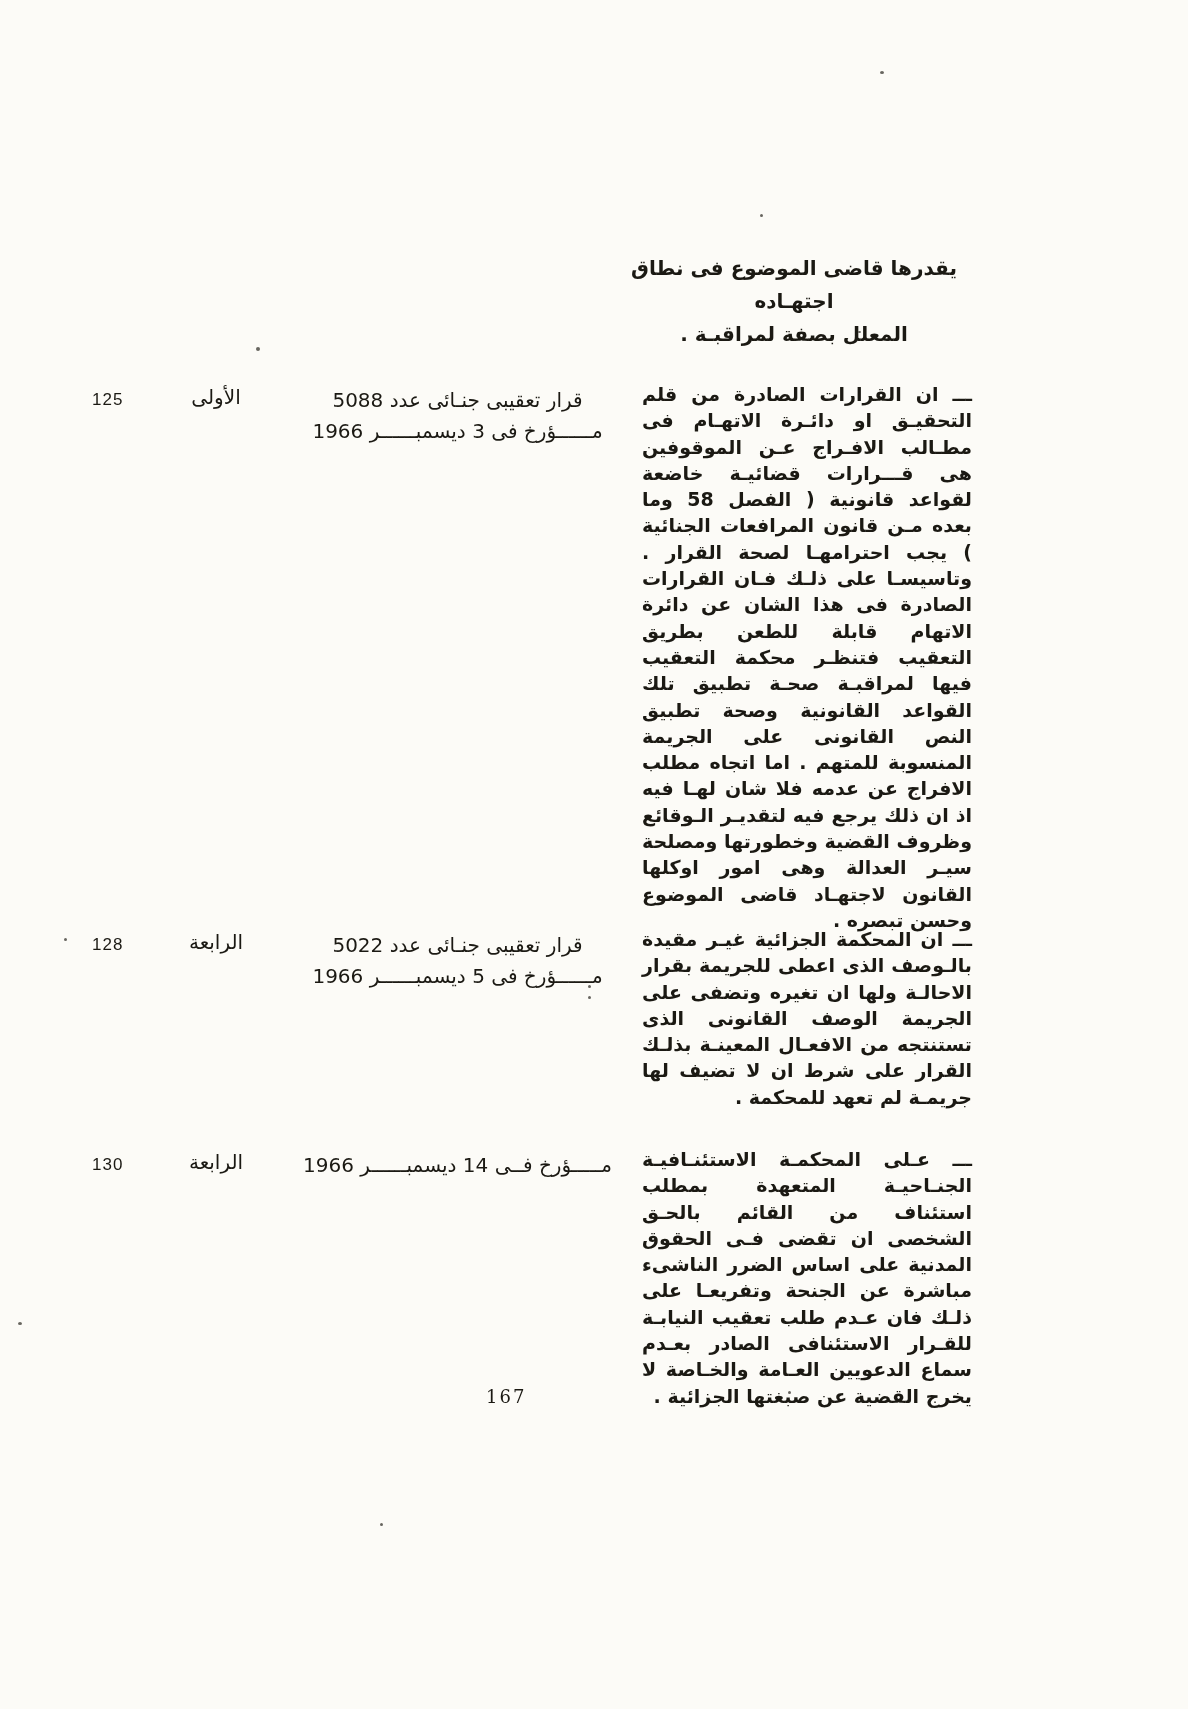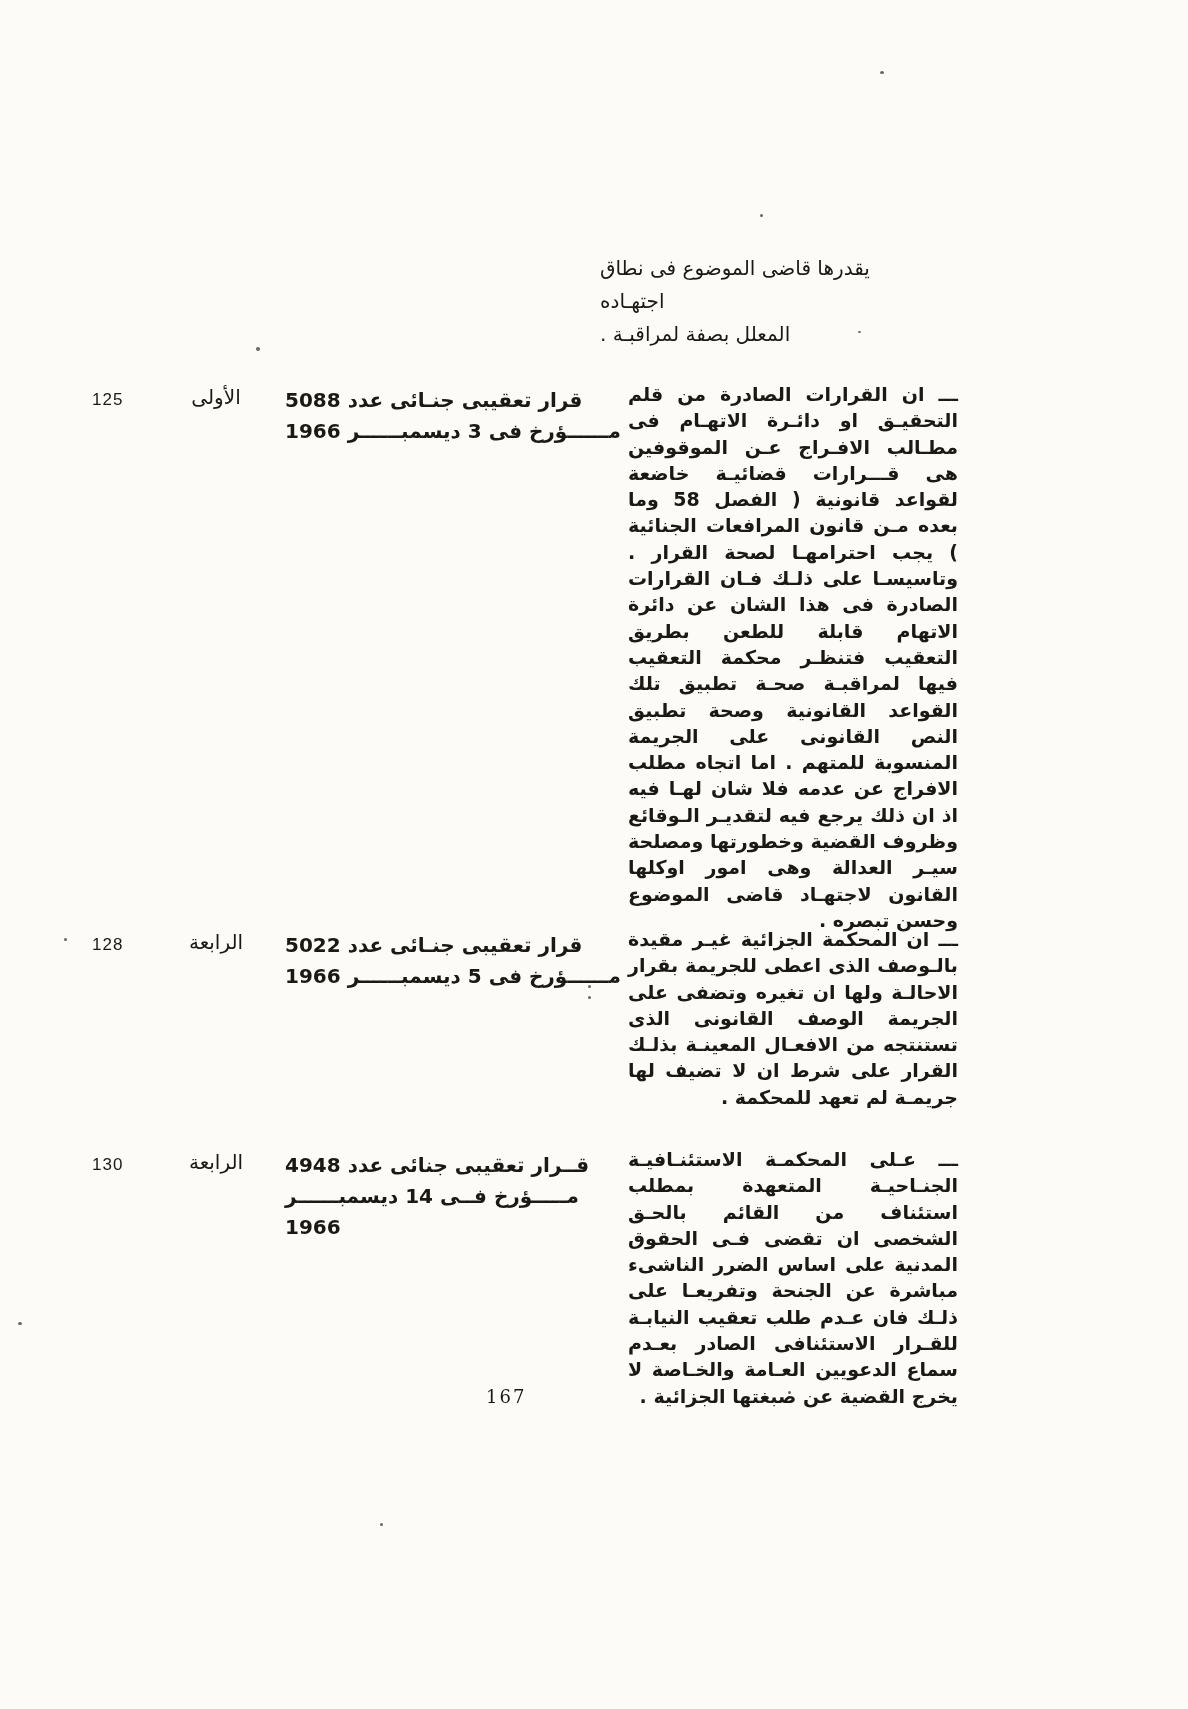--- a/index.html
+++ b/index.html
@@ -9,50 +9,50 @@
     width:1188px;
     height:1709px;
     background:#fcfbf7;
     color:#1b1913;
     font-family:"DejaVu Sans", sans-serif;
     overflow:hidden;
   }
   .intro {
     position:absolute;
     top:252px;
-    right:248px;
+    right:224px;
     width:340px;
     direction:rtl;
-    text-align:left;
+    text-align:center;
     font-size:20px;
-    font-weight:normal;
+    font-weight:bold;
     line-height:33px;
   }
   .entry { position:absolute; left:0; right:0; }
   .summary {
     position:absolute;
     top:0;
-    right:230px;
+    right:216px;
     width:330px;
     direction:rtl;
     text-align:justify;
     text-align-last:right;
     font-size:19px;
     font-weight:bold;
     line-height:26.3px;
   }
   .decision {
     position:absolute;
     top:4px;
     right:558px;
     width:345px;
     direction:rtl;
-    text-align:left;
+    text-align:center;
     font-size:20px;
-    font-weight:bold;
+    font-weight:normal;
     line-height:31px;
   }
   .chamber {
     position:absolute;
     top:4px;
     left:186px;
     width:60px;
     direction:rtl;
     text-align:center;
     font-size:20px;
@@ -108,21 +108,20 @@
       <div>قرار تعقيبى جنـائى عدد 5022</div>
       <div>مــــــؤرخ فى 5 ديسمبــــــر 1966</div>
     </div>
     <div class="chamber">الرابعة</div>
     <div class="pageref">128</div>
   </section>
 
   <section class="entry" style="top:1146px;">
     <div class="summary">ـــ  عـلى المحكمـة الاستئنـافيـة الجنـاحيـة المتعهدة بمطلب استئناف من القائم بالحـق الشخصى ان تقضى فـى الحقوق المدنية على اساس الضرر الناشىء مباشرة عن الجنحة وتفريعـا على ذلـك فان عـدم طلب تعقيب النيابـة للقـرار الاستئنافى الصادر بعـدم سماع الدعويين العـامة والخـاصة لا يخرج القضية عن صبغتها الجزائية .</div>
     <div class="decision">
-      <div>قــرار تعقيبى جنائى عدد 4948</div>
       <div>مـــــؤرخ فــى 14 ديسمبــــــر 1966</div>
     </div>
     <div class="chamber">الرابعة</div>
     <div class="pageref">130</div>
   </section>
 
   <div class="page-number">167</div>
 
   <div class="speck" style="top:71px; left:880px; width:4px; height:3px;"></div>
   <div class="speck" style="top:214px; left:760px; width:3px; height:3px;"></div>

